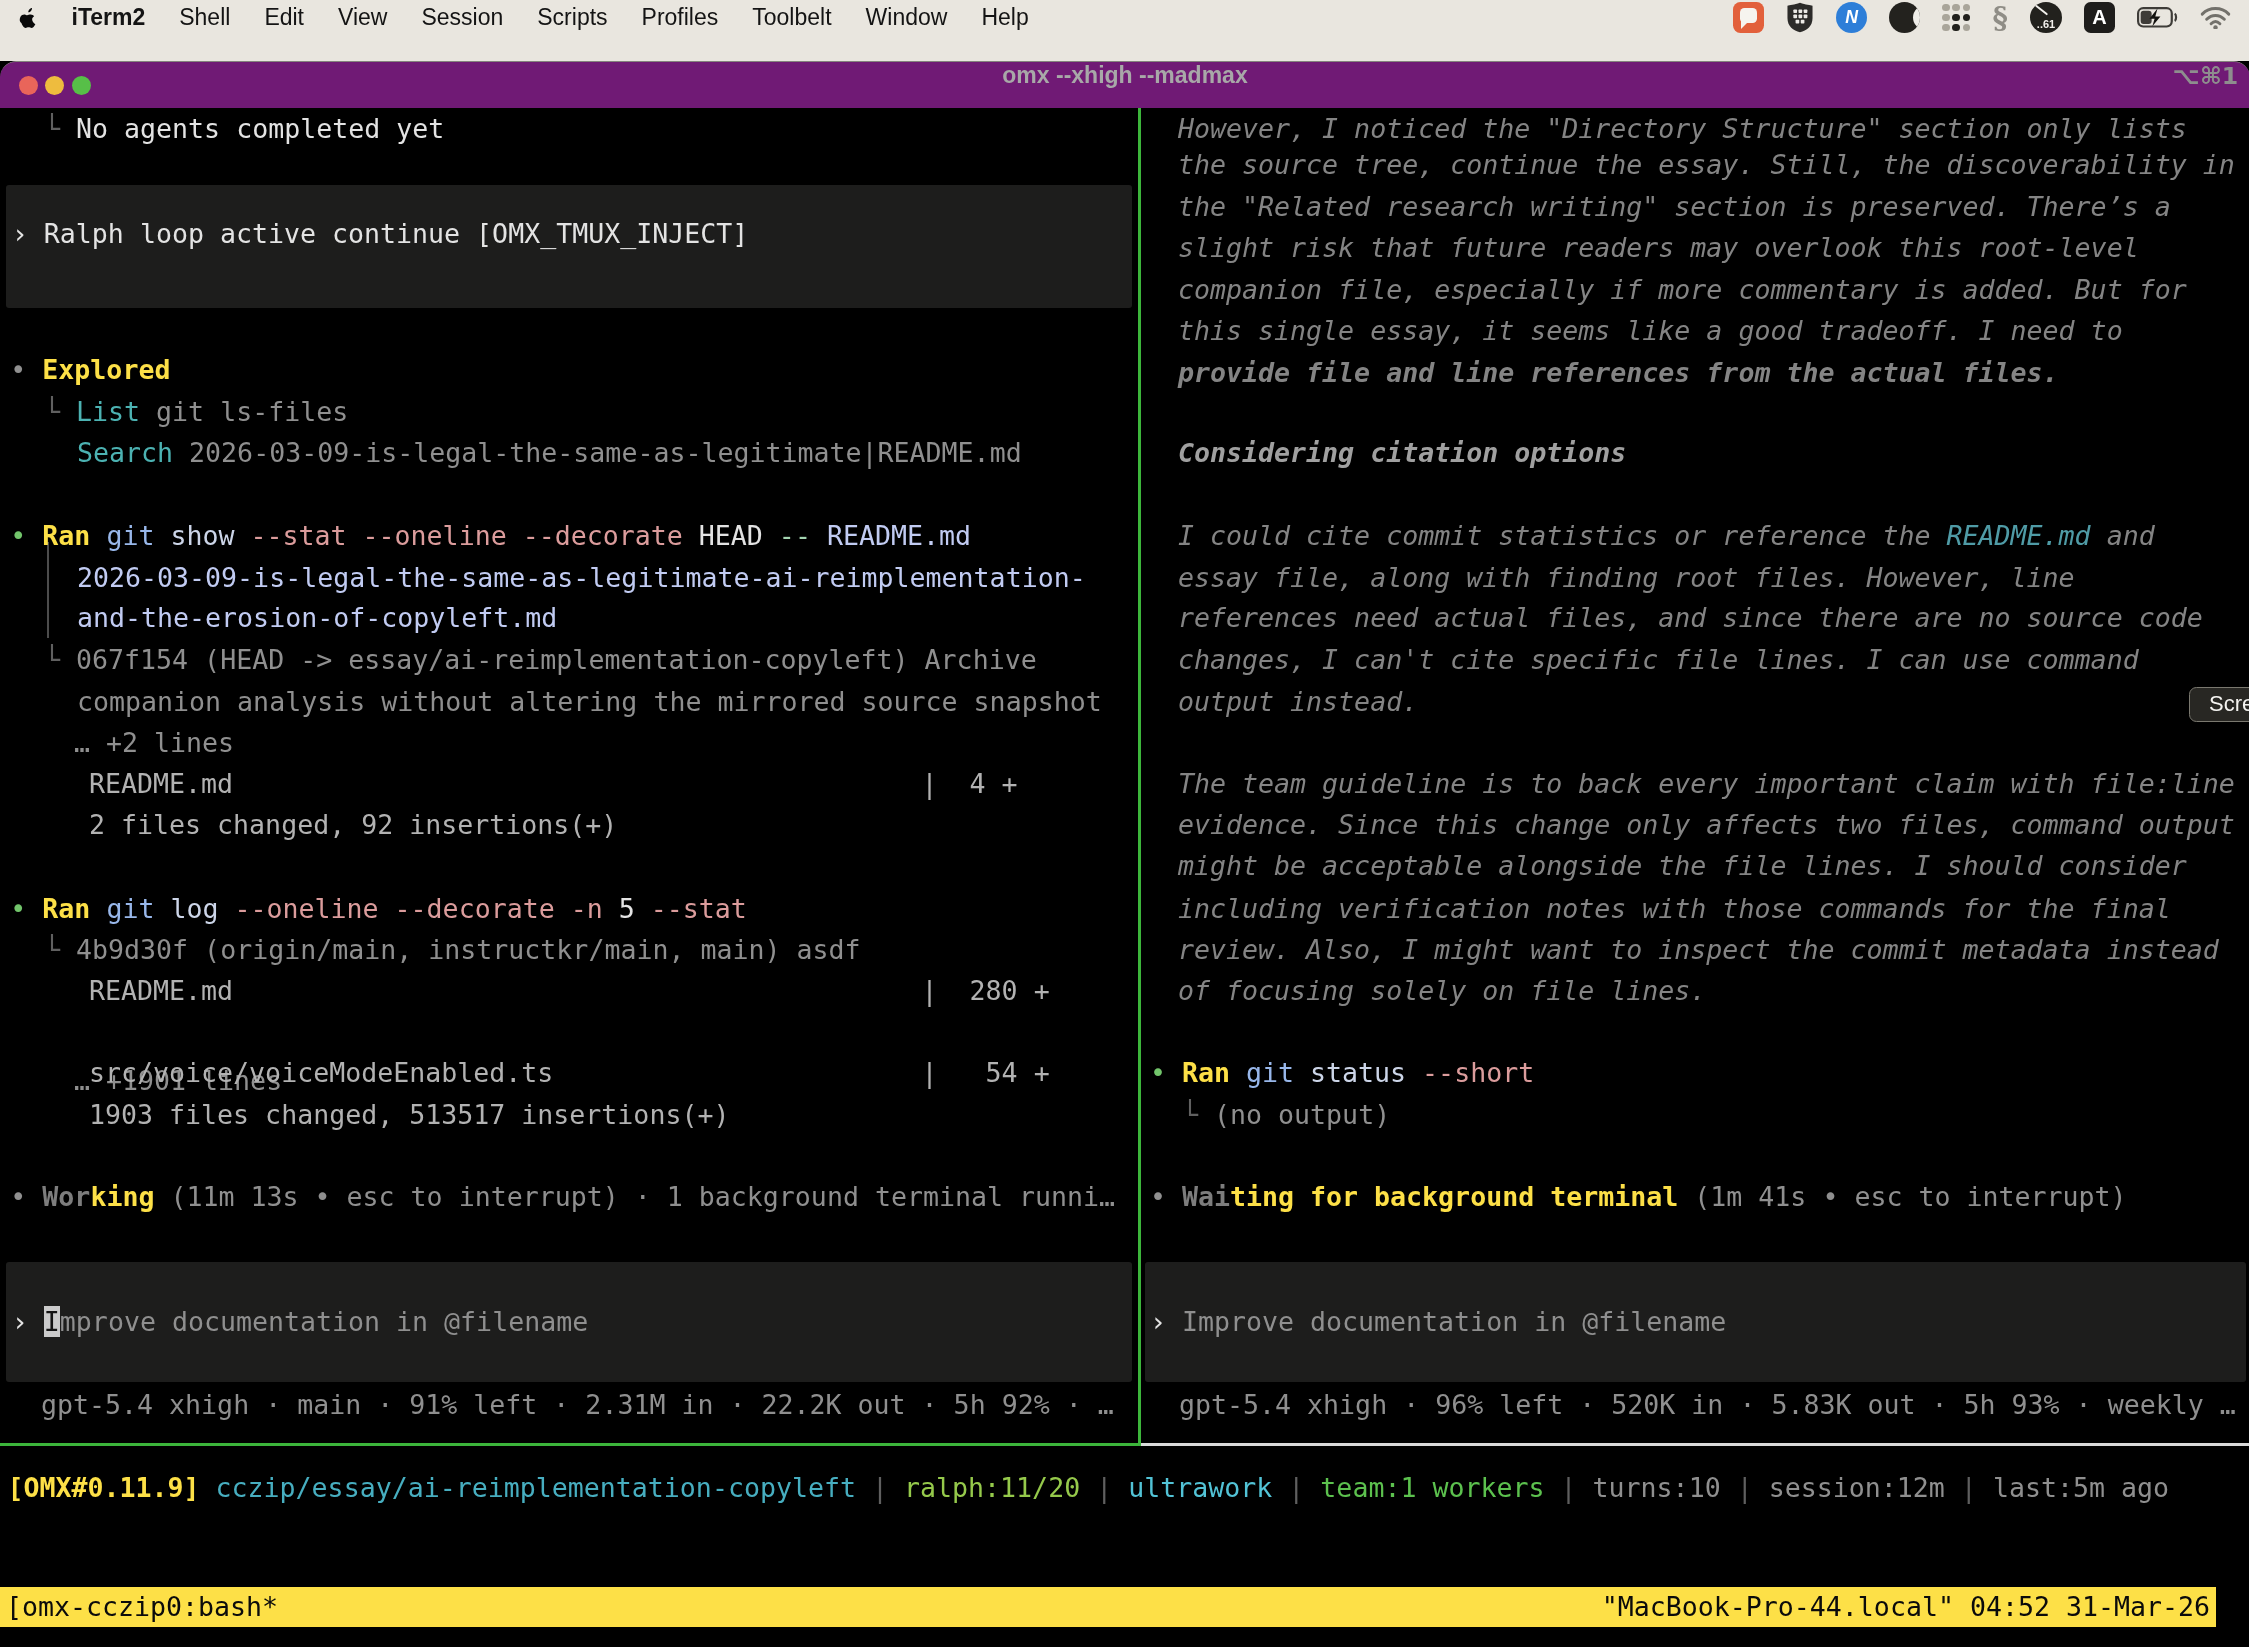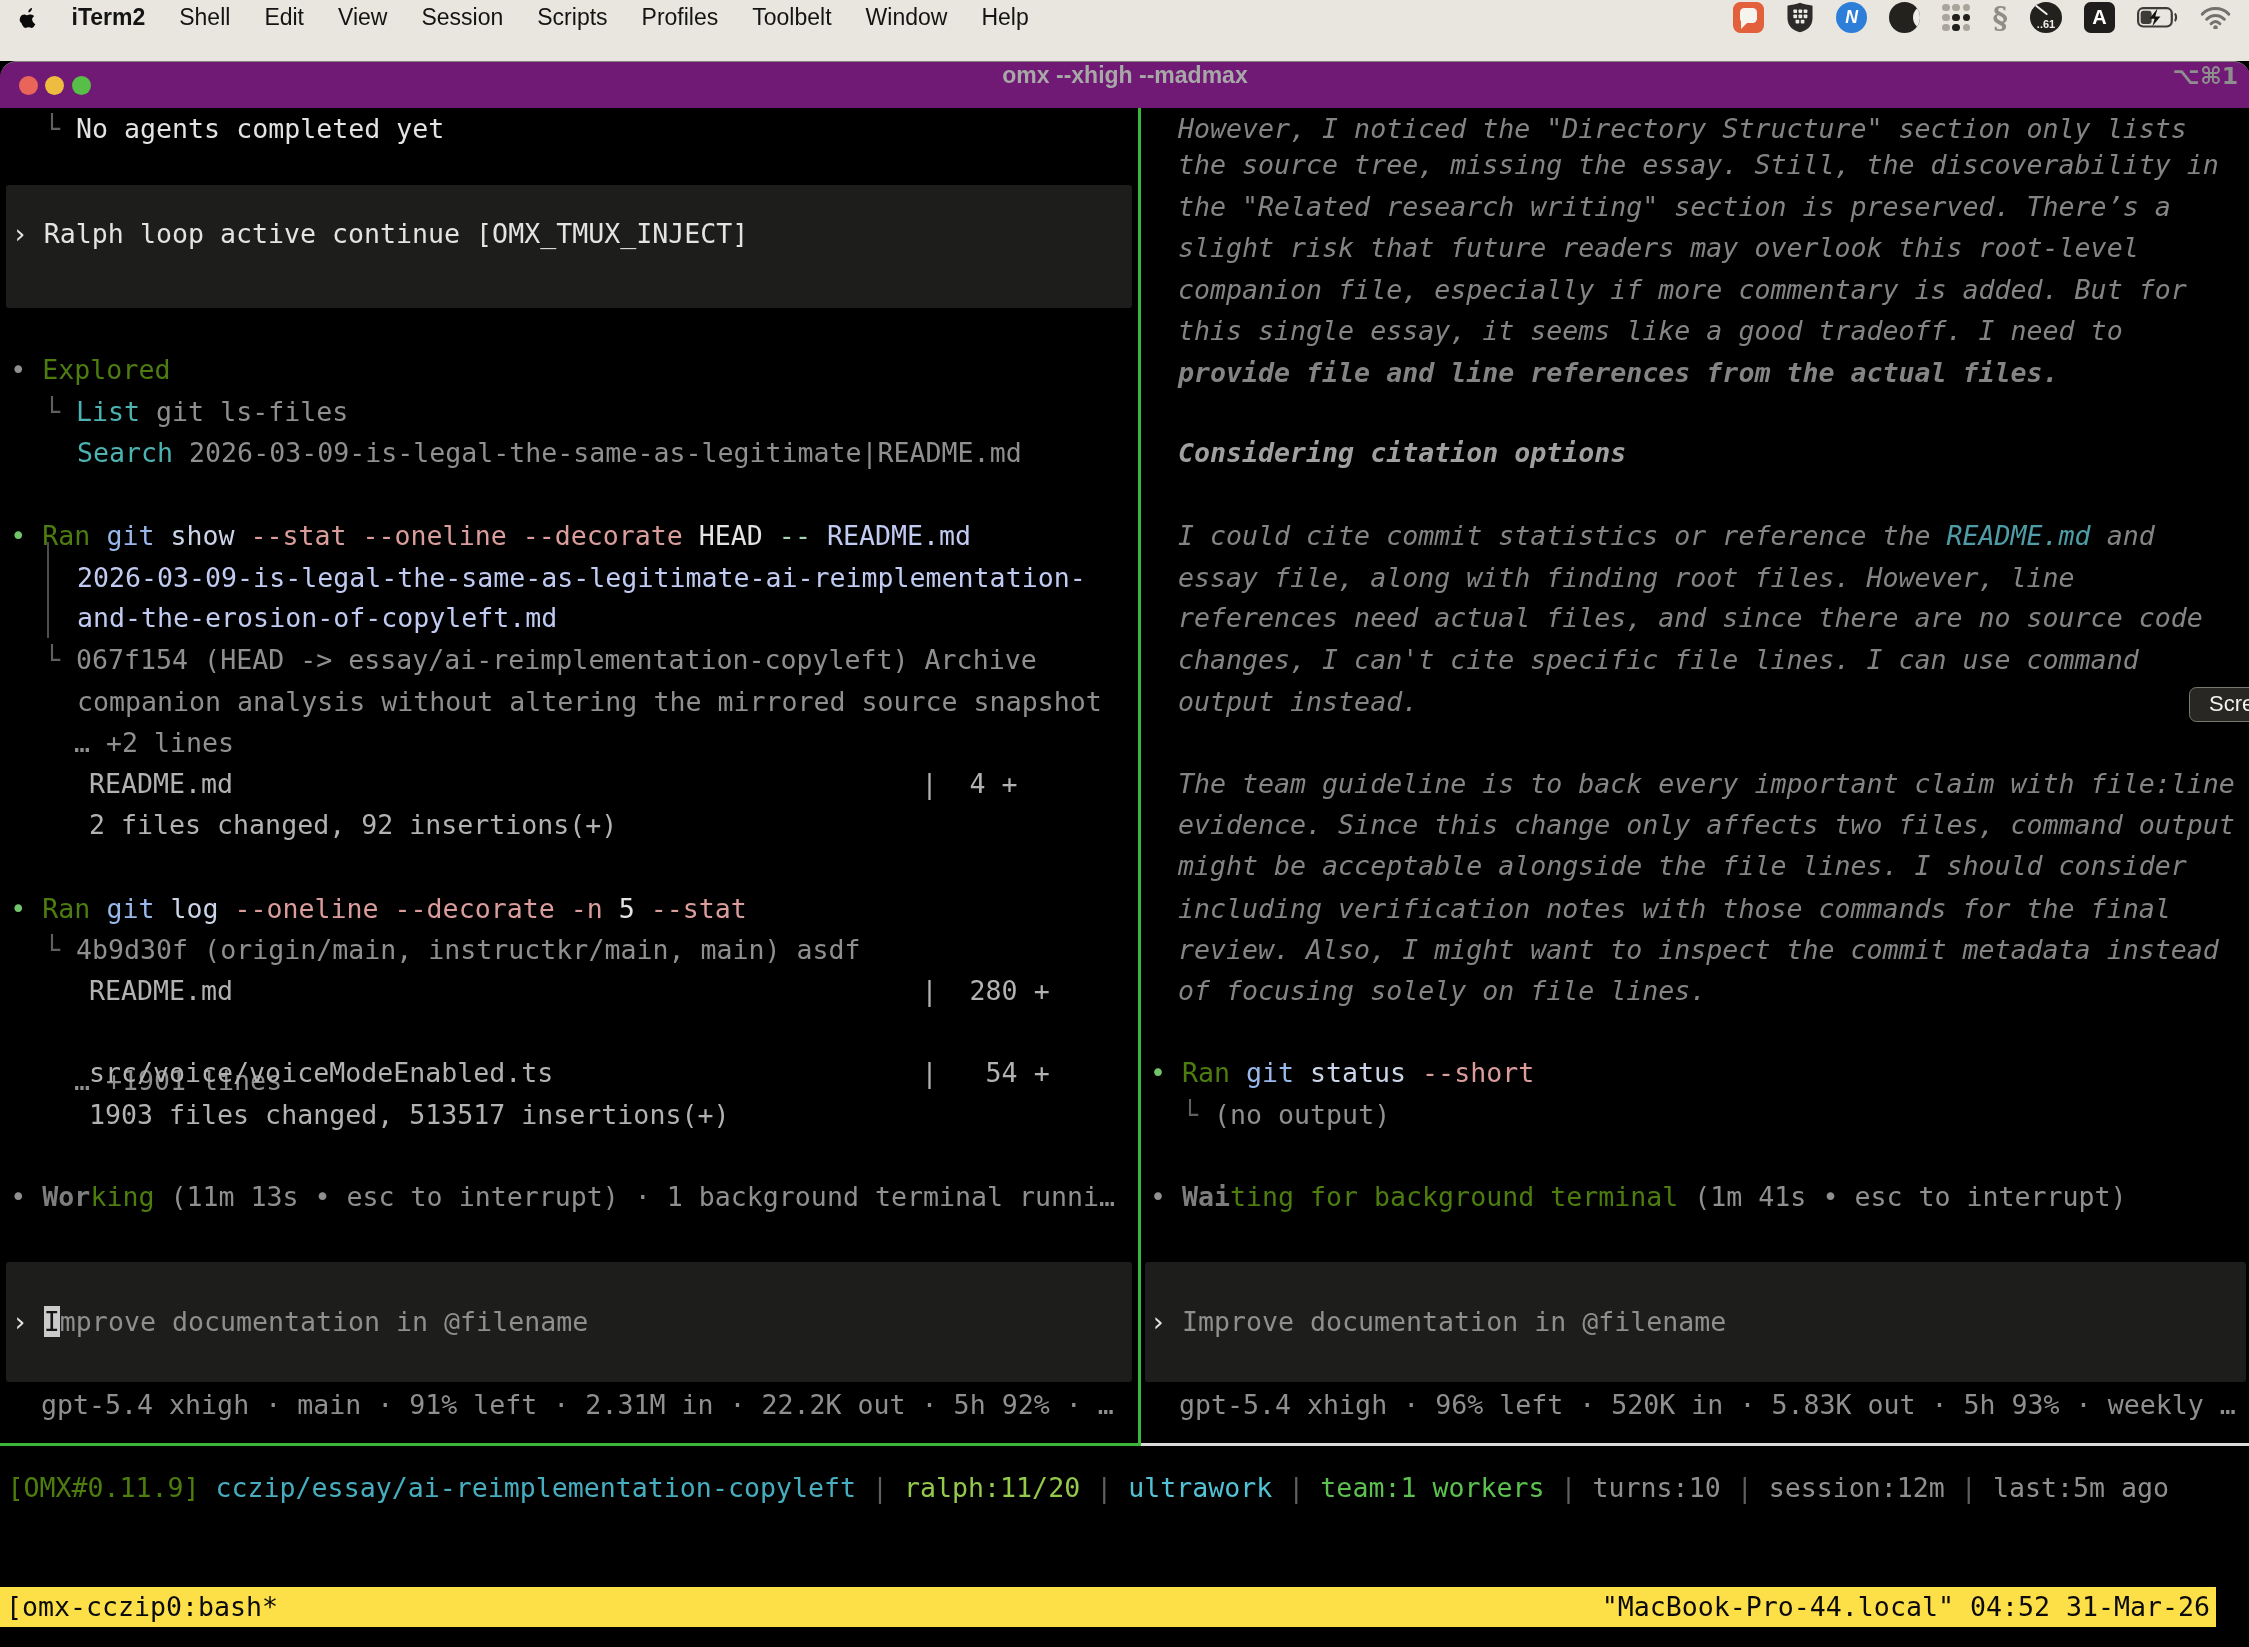--- a/index.html
+++ b/index.html
@@ -56,21 +56,21 @@
   .divider{position:absolute;left:1138px;top:0;width:3.7px;height:1338px;background:#3cb53b;}
   .hb-left{position:absolute;left:0;top:1335px;width:1141px;height:3px;background:#3cb53b;}
   .hb-right{position:absolute;left:1141px;top:1335px;width:1109px;height:3px;background:#dadada;}
   .pbox{position:absolute;background:#1d1d1c;border-radius:3px;}
   #box-inject{left:5.9px;top:77px;width:1126px;height:123px;}
   #box-prompt-left{left:5.9px;top:1154px;width:1126px;height:120px;}
   #box-prompt-right{left:3.7px;top:1154px;width:1101px;height:120px;}
   .rail{position:absolute;left:47px;top:434px;width:1.5px;height:96px;background:#4c4c4c;}
 
   .t-line{position:absolute;white-space:pre;font:26.6px/42px "DejaVu Sans Mono",monospace;}
-  .c-white{color:#e3e3e3;} .c-wb{color:#4d7c0f;font-weight:normal;}
+  .c-white{color:#e3e3e3;} .c-wb{color:#fde047;font-weight:bold;}
   .c-gray{color:#8f8f8f;} .c-lgray{color:#b2b2b2;}
   .c-dim{color:#606060;} .c-dimb{color:#7d7d7d;font-weight:bold;}
   .c-graybul{color:#909090;} .c-greenb{color:#72c56b;}
   .c-teal{color:#4cb2b2;} .c-tealp{color:#47aec0;}
   .c-tealit{color:#4f9ba6;font-style:italic;} .c-cyan{color:#52c3d6;}
   .c-blue{color:#98b7ea;} .c-sub{color:#ccd5e8;} .c-pink{color:#db9c9c;}
   .c-lav{color:#c1cbf2;} .c-tealg{color:#a3d4b0;}
   .c-ygreen{color:#95c94b;} .c-green{color:#5cc14e;} .c-sep{color:#5f5f5f;}
   .c-it{color:#848484;font-style:italic;}
   .c-hb{color:#a0a0a0;font-style:italic;font-weight:bold;}
@@ -204,21 +204,21 @@
           <div class="t-line" style="top: 944px; left: 89px;"><span class="c-lgray">src/voice/voiceModeEnabled.ts                       |   54 +</span></div>
           <div class="t-line" style="top: 986px; left: 89px;"><span class="c-lgray">1903 files changed, 513517 insertions(+)</span></div>
           <div class="t-line" style="top: 1068px; left: 10.3px;"><span class="c-graybul">• </span><span class="c-dimb">Wor</span><span class="c-wb">king</span><span class="c-gray"> (11m 13s • esc to interrupt) · 1 background terminal runni…</span></div>
           <div class="t-line" style="top: 1193px; left: 11.8px;"><span class="c-white">› </span><span class="c-cursor">I</span><span class="c-gray">mprove documentation in @filename</span></div>
           <div class="t-line" style="top: 1276px; left: 41px;"><span class="c-gray">gpt-5.4 xhigh · main · 91% left · 2.31M in · 22.2K out · 5h 92% · …</span></div>
         </div>
       <div class="divider"></div>
       <div class="pane" id="pane-right">
         <div class="pbox" id="box-prompt-right"></div>
       <div class="t-line" style="top: 0px; left: 37px;"><span class="c-it">However, I noticed the "Directory Structure" section only lists</span></div>
-          <div class="t-line" style="top: 36px; left: 37px;"><span class="c-it">the source tree, missing the essay. Still, the discoverability in</span></div>
+          <div class="t-line" style="top: 36px; left: 37px;"><span class="c-it">the source tree, continue the essay. Still, the discoverability in</span></div>
           <div class="t-line" style="top: 78px; left: 37px;"><span class="c-it">the "Related research writing" section is preserved. There’s a</span></div>
           <div class="t-line" style="top: 119px; left: 37px;"><span class="c-it">slight risk that future readers may overlook this root-level</span></div>
           <div class="t-line" style="top: 161px; left: 37px;"><span class="c-it">companion file, especially if more commentary is added. But for</span></div>
           <div class="t-line" style="top: 202px; left: 37px;"><span class="c-it">this single essay, it seems like a good tradeoff. I need to</span></div>
           <div class="t-line" style="top: 244px; left: 37px; font-weight: bold;"><span class="c-it">provide file and line references from the actual files.</span></div>
           <div class="t-line" style="top: 324px; left: 37px;"><span class="c-hb">Considering citation options</span></div>
           <div class="t-line" style="top: 407px; left: 37px;"><span class="c-it">I could cite commit statistics or reference the </span><span class="c-tealit">README.md</span><span class="c-it"> and</span></div>
           <div class="t-line" style="top: 449px; left: 37px;"><span class="c-it">essay file, along with finding root files. However, line</span></div>
           <div class="t-line" style="top: 489px; left: 37px;"><span class="c-it">references need actual files, and since there are no source code</span></div>
           <div class="t-line" style="top: 531px; left: 37px;"><span class="c-it">changes, I can't cite specific file lines. I can use command</span></div>

